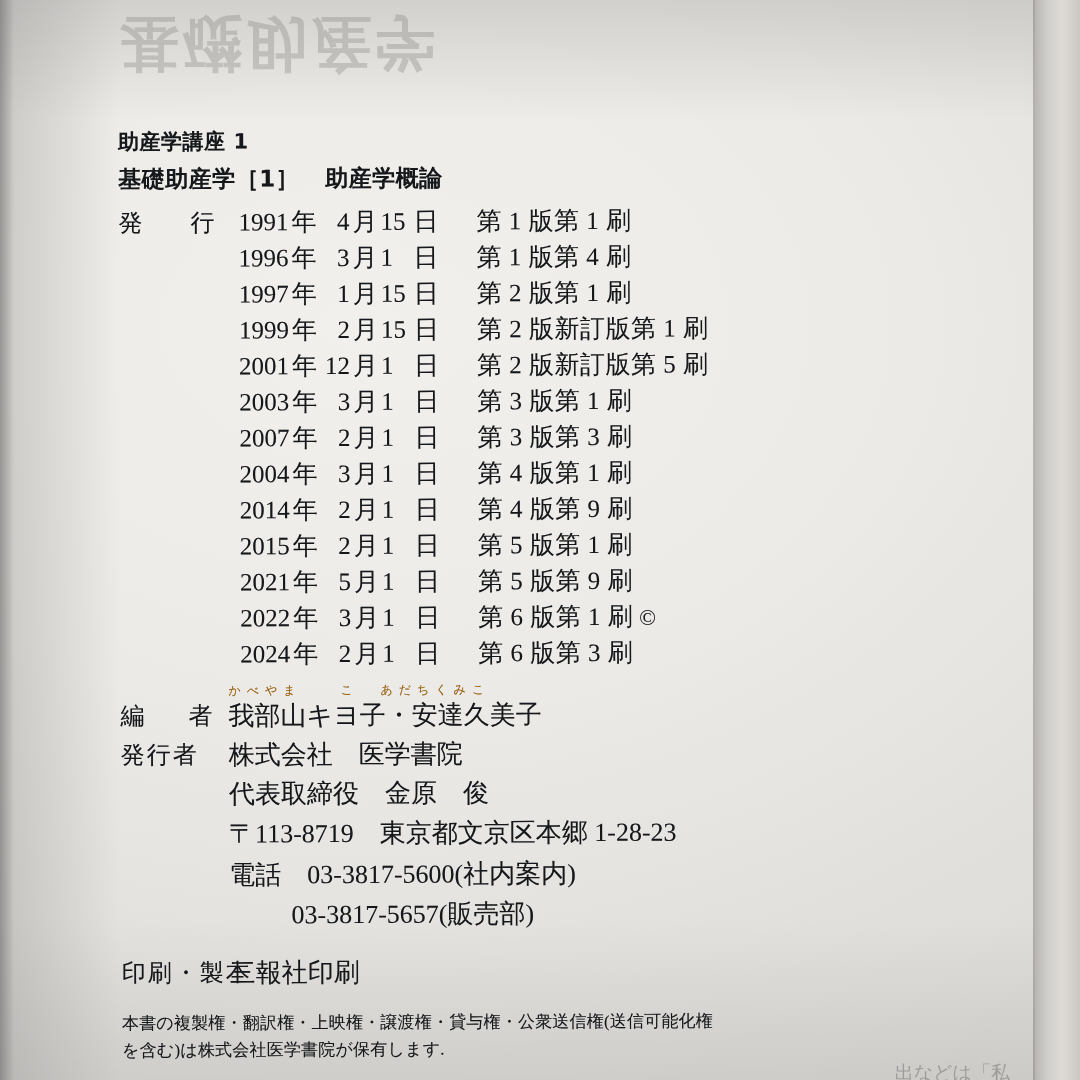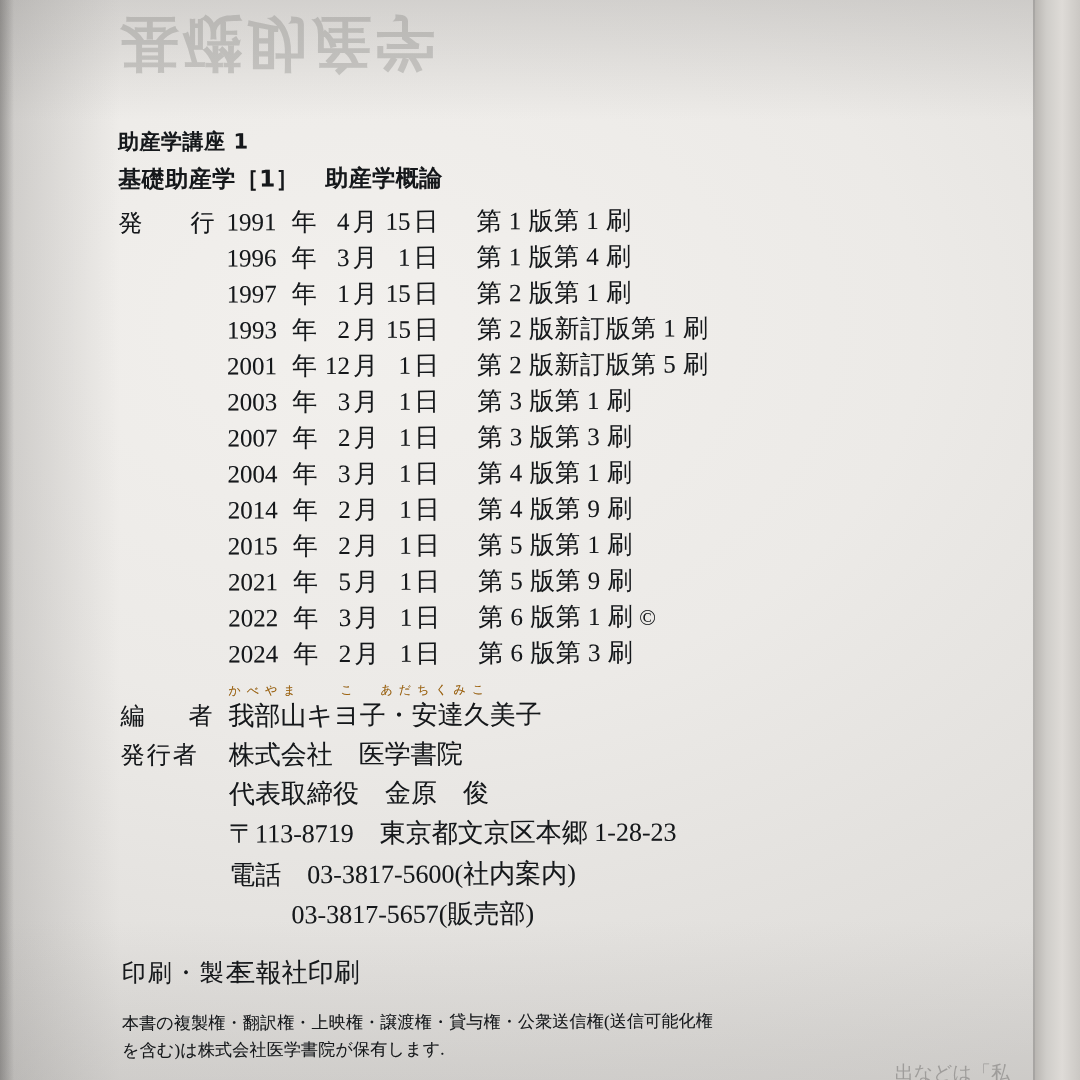--- a/index.html
+++ b/index.html
@@ -129,23 +129,23 @@
   }
   .print-label {
     width: 108px;
     letter-spacing: 12px;
     font-family: Liberation Sans, sans-serif;
     font-size: 24px;
   }
   .print-date {
     width: 250px;
   }
-  .print-date .y { display:inline-block; min-width: 62px; text-align: left; }
+  .print-date .y { display:inline-block; min-width: 62px; text-align: right; }
   .print-date .m { display:inline-block; min-width: 30px; text-align: right; }
-  .print-date .d { display:inline-block; min-width: 30px; text-align: right; }
+  .print-date .d { display:inline-block; min-width: 30px; }
   .print-date .u { padding: 0 3px; }
   .print-ed {
     letter-spacing: 0.5px;
   }
   .copymark {
     margin-left: 6px;
     font-size: 22px;
   }
 
   .people {
@@ -267,21 +267,21 @@
         <span class="print-date">
           <span class="y">1997</span><span class="u">年</span><span class="m">1</span><span class="u">月</span><span class="d">15</span><span class="u">日</span>
         </span>
         <span class="print-ed">第 2 版第 1 刷</span>
         <span class="copymark"></span>
       </div>
 
       <div class="print-row">
         <span class="print-label"></span>
         <span class="print-date">
-          <span class="y">1993</span><span class="u">年</span><span class="m">2</span><span class="u">月</span><span class="d">15</span><span class="u">日</span>
+          <span class="y">1999</span><span class="u">年</span><span class="m">2</span><span class="u">月</span><span class="d">15</span><span class="u">日</span>
         </span>
         <span class="print-ed">第 2 版新訂版第 1 刷</span>
         <span class="copymark"></span>
       </div>
 
       <div class="print-row">
         <span class="print-label"></span>
         <span class="print-date">
           <span class="y">2001</span><span class="u">年</span><span class="m">12</span><span class="u">月</span><span class="d">1</span><span class="u">日</span>
         </span>

